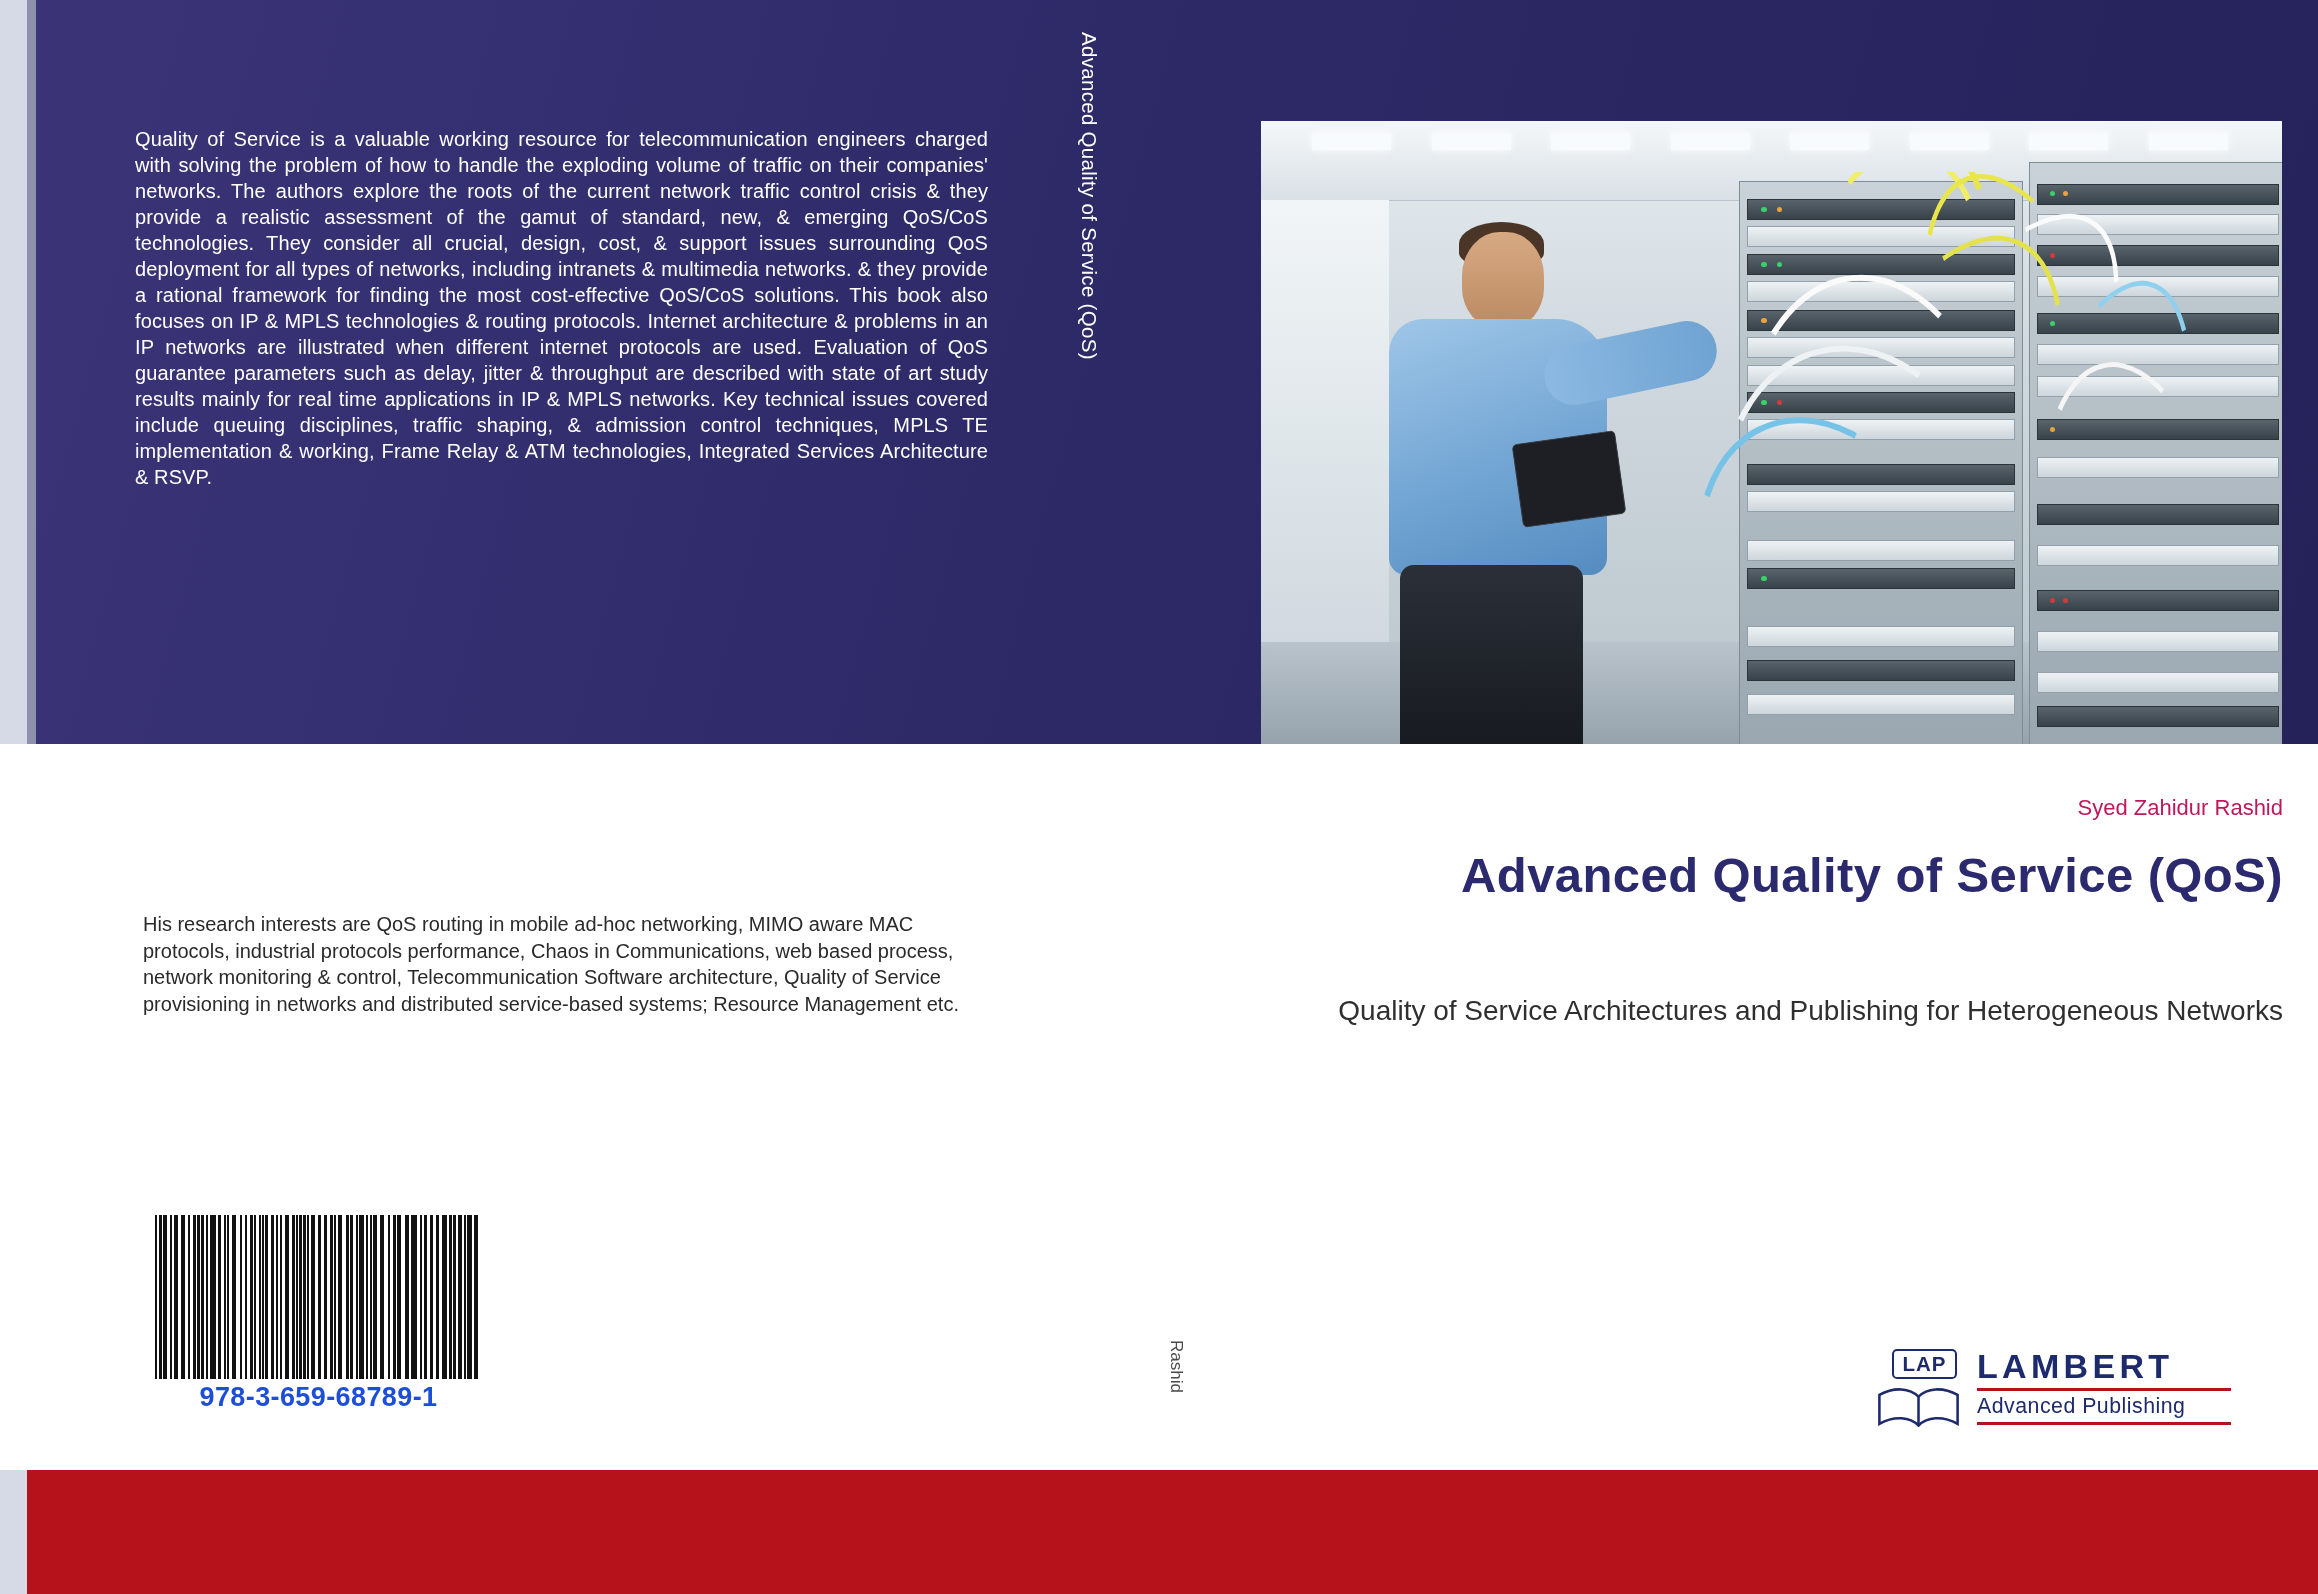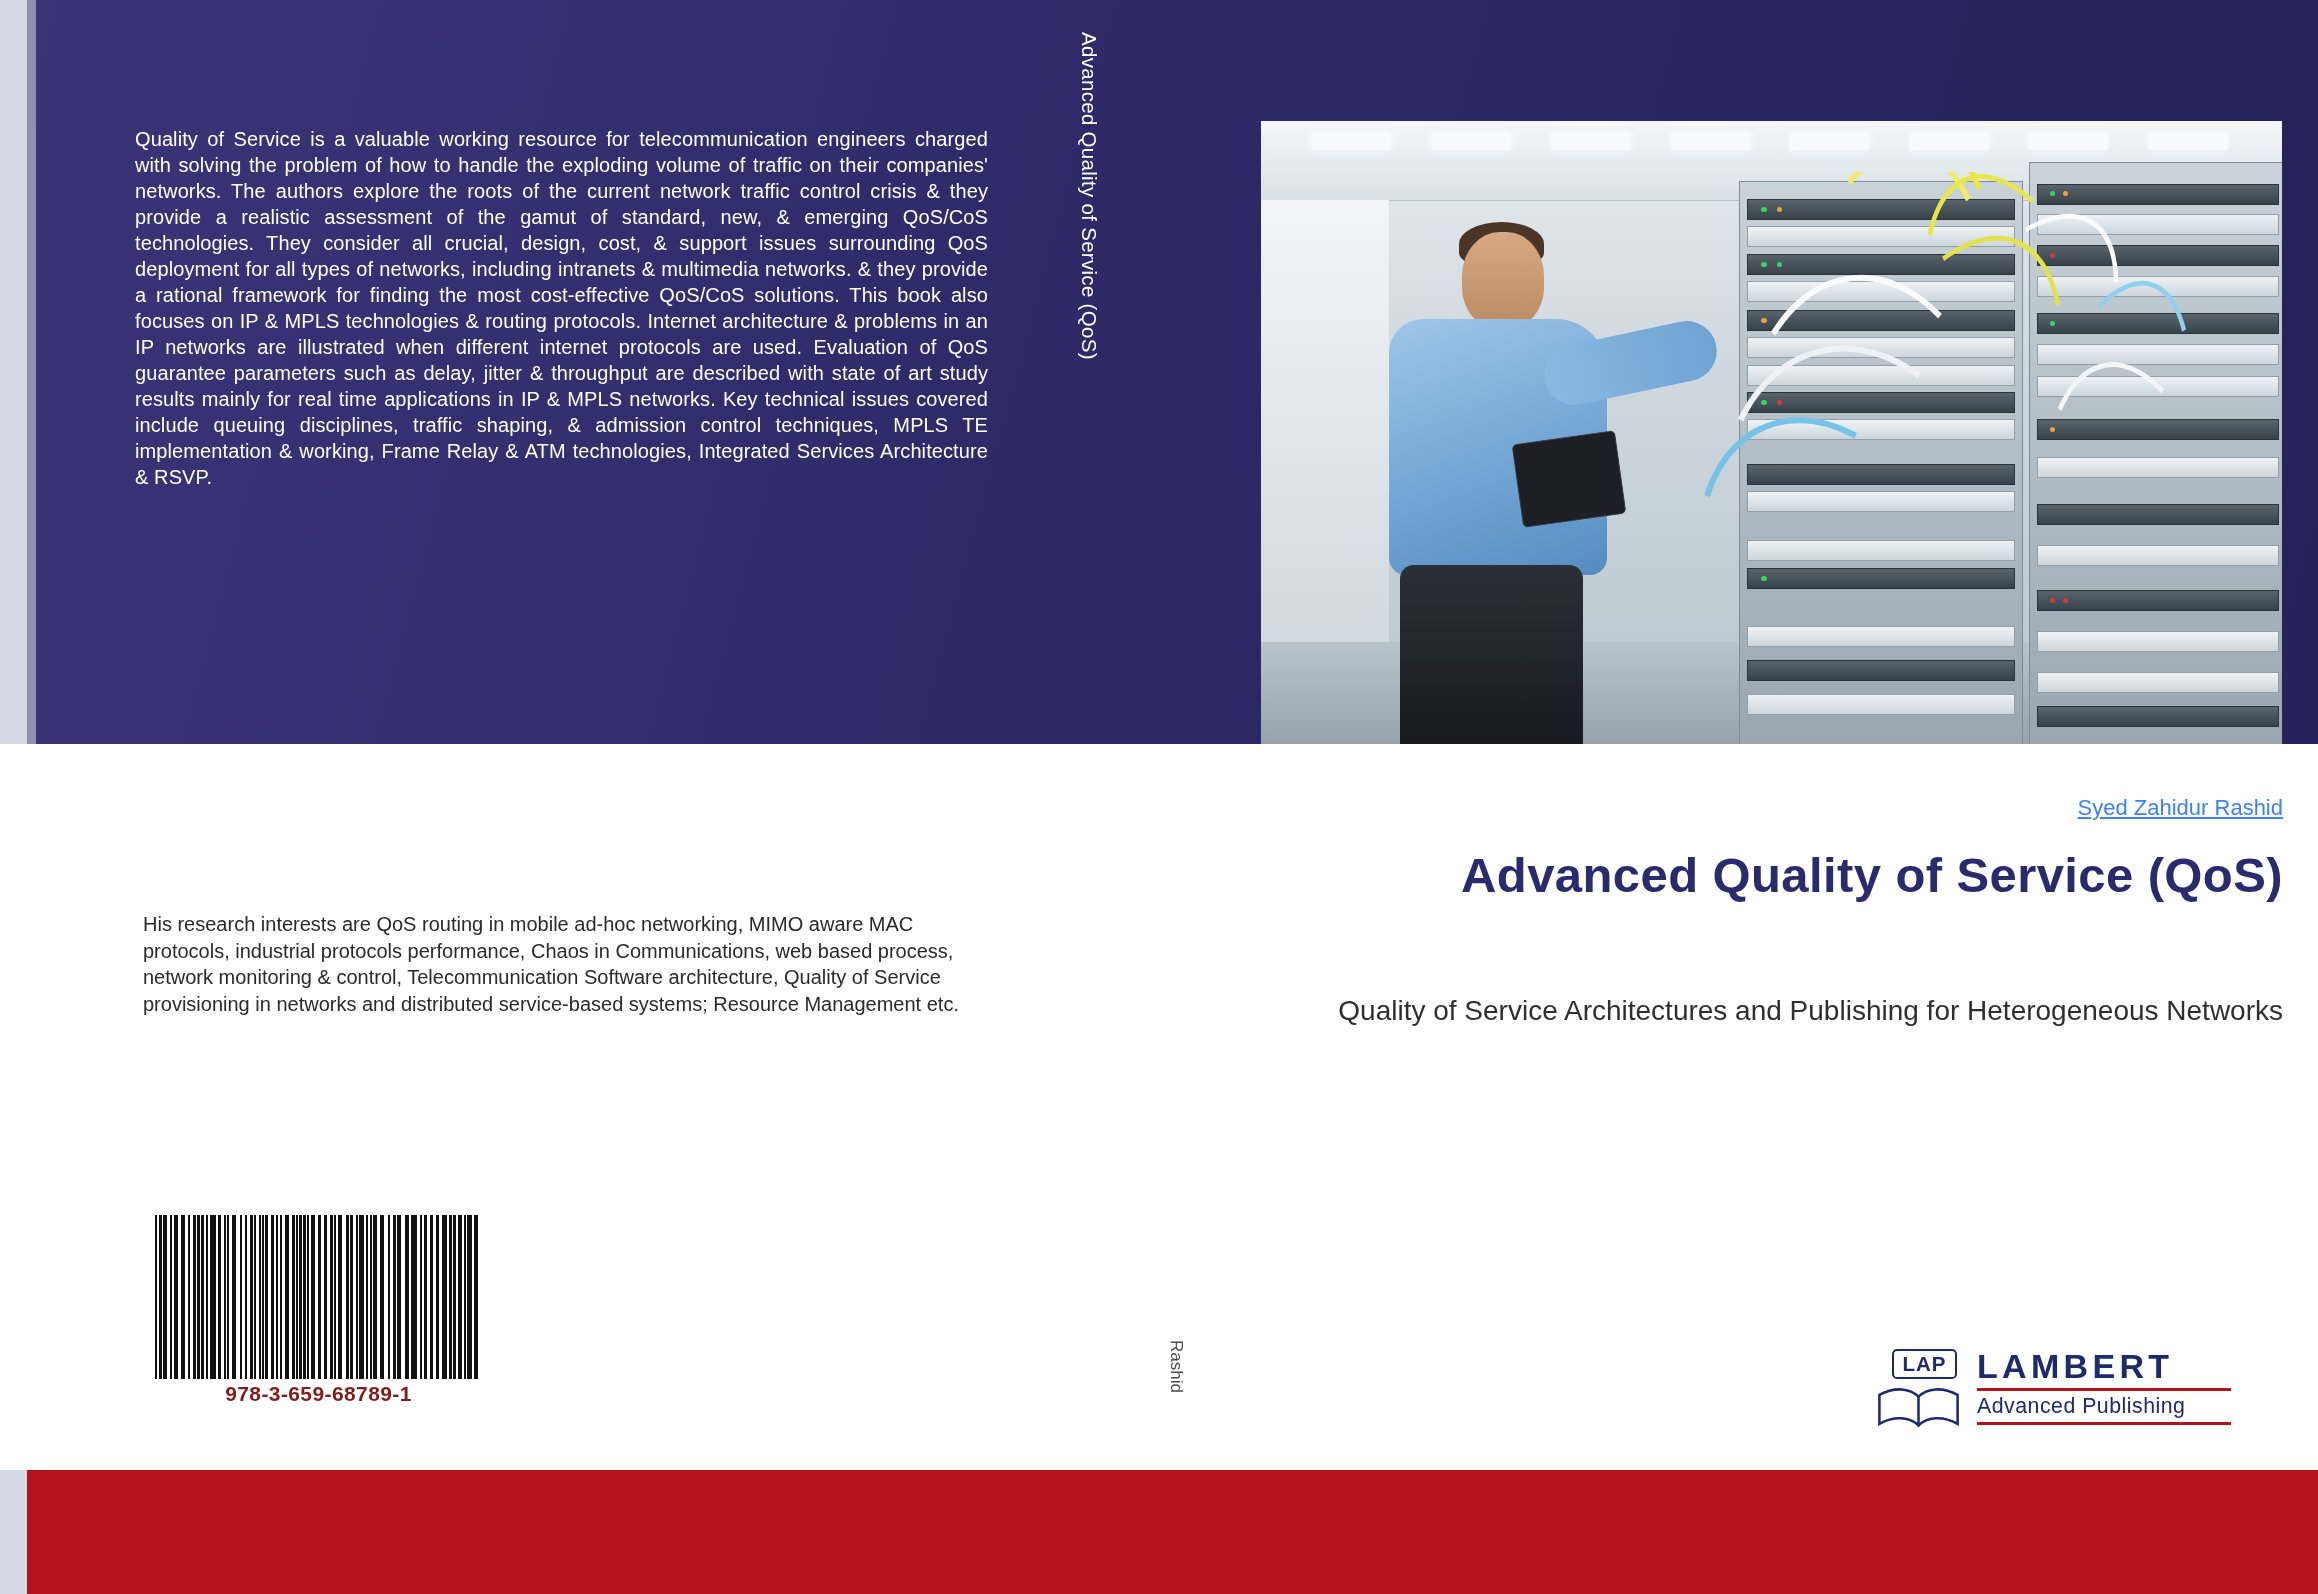--- a/index.html
+++ b/index.html
@@ -174,23 +174,22 @@
     border: 1.7px solid #34383f;
   }
 
   
   .front-author {
     position: absolute;
     right: 36px;
     top: 795px;
     width: 1365px;
     text-align: right;
-    color: #3b82f6;
+    color: #be185d;
     font-size: 22px;
-    text-decoration: underline;
   }
   .front-title {
     position: absolute;
     right: 36px;
     top: 847px;
     width: 1365px;
     text-align: right;
     color: #2c2a6e;
     font-size: 49px;
     font-weight: bold;
@@ -231,23 +230,23 @@
   .barcode-bars {
     position: absolute; left: 0; top: 0; width: 333px; height: 164px;
   }
   .barcode-bars i {
     position: absolute; top: 0; height: 164px; background: #111111; display: block;
   }
   .barcode-number {
     position: absolute;
     left: 0; top: 167px; width: 333px;
     text-align: center;
-    font-size: 21px;
+    font-size: 27px;
     font-weight: bold;
-    color: #7f1d1d;
+    color: #1d4ed8;
     letter-spacing: 0.4px;
   }
 
   
   .logo {
     position: absolute;
     left: 1873px;
     top: 1342px;
     width: 358px;
     height: 102px;

